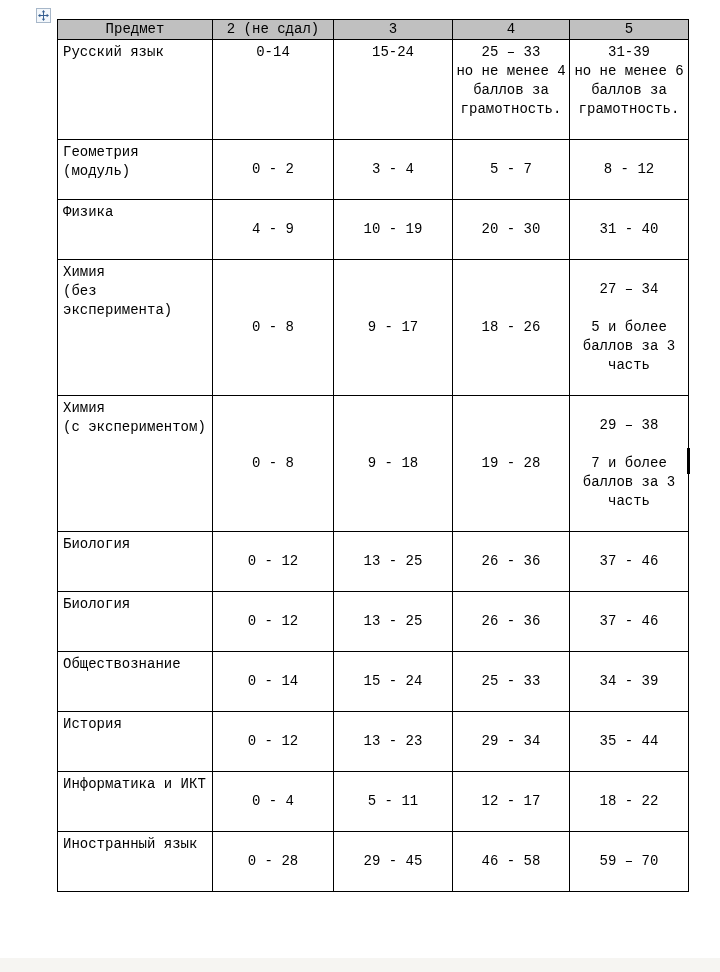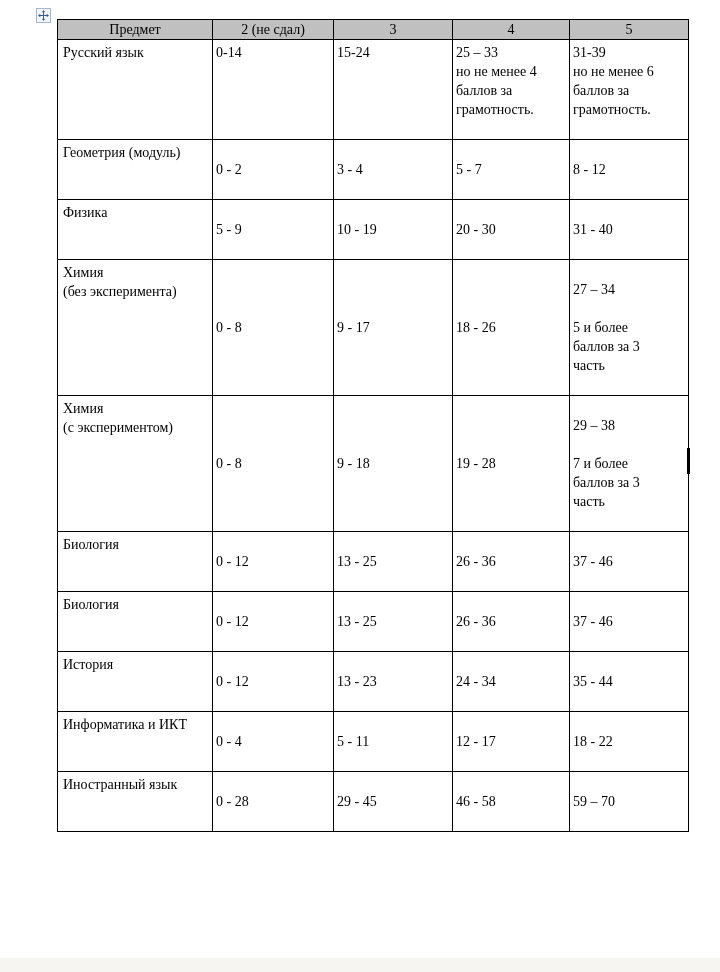--- a/index.html
+++ b/index.html
@@ -35,40 +35,42 @@
 
   table.score-table {
     position: absolute;
     left: 57px;
     top: 19px;
     width: 631px;
     border-collapse: collapse;
     table-layout: fixed;
     font-size: 14px;
     line-height: 19px;
+    font-family: Liberation Mono, monospace;
   }
   .score-table th, .score-table td {
     border: 1px solid #000000;
     overflow: hidden;
   }
   .score-table th {
     background: #c0c0c0;
     font-weight: normal;
     text-align: center;
     vertical-align: middle;
     padding: 0 2px;
     height: 19px;
   }
   .score-table td.subject {
     text-align: left;
     vertical-align: top;
     padding: 3px 4px 2px 5px;
     white-space: pre-line;
   }
   .score-table td.score {
+    text-align: center;
     vertical-align: middle;
     padding: 20px 3px;
     white-space: pre-line;
   }
   .score-table tr.row-top td.score {
     vertical-align: top;
     padding-top: 3px;
   }
   
   .text-cursor {
@@ -142,21 +144,21 @@
         </tr>
         <tr style="height: 52px;">
           <td class="subject">Геометрия (модуль)</td>
           <td class="score">0 - 2</td>
           <td class="score">3 - 4</td>
           <td class="score">5 - 7</td>
           <td class="score">8 - 12</td>
         </tr>
         <tr style="height: 46px;">
           <td class="subject">Физика</td>
-          <td class="score">5 - 9</td>
+          <td class="score">4 - 9</td>
           <td class="score">10 - 19</td>
           <td class="score">20 - 30</td>
           <td class="score">31 - 40</td>
         </tr>
         <tr style="height: 121px;">
           <td class="subject">Химия
 (без эксперимента)</td>
           <td class="score">0 - 8</td>
           <td class="score">9 - 17</td>
           <td class="score">18 - 26</td>
@@ -185,25 +187,32 @@
           <td class="score">26 - 36</td>
           <td class="score">37 - 46</td>
         </tr>
         <tr style="height: 49px;">
           <td class="subject">Биология</td>
           <td class="score">0 - 12</td>
           <td class="score">13 - 25</td>
           <td class="score">26 - 36</td>
           <td class="score">37 - 46</td>
         </tr>
+        <tr style="height: 48px;">
+          <td class="subject">Обществознание</td>
+          <td class="score">0 - 14</td>
+          <td class="score">15 - 24</td>
+          <td class="score">25 - 33</td>
+          <td class="score">34 - 39</td>
+        </tr>
         <tr style="height: 35px;">
           <td class="subject">История</td>
           <td class="score">0 - 12</td>
           <td class="score">13 - 23</td>
-          <td class="score">24 - 34</td>
+          <td class="score">29 - 34</td>
           <td class="score">35 - 44</td>
         </tr>
         <tr style="height: 49px;">
           <td class="subject">Информатика и ИКТ</td>
           <td class="score">0 - 4</td>
           <td class="score">5 - 11</td>
           <td class="score">12 - 17</td>
           <td class="score">18 - 22</td>
         </tr>
         <tr style="height: 49px;">

